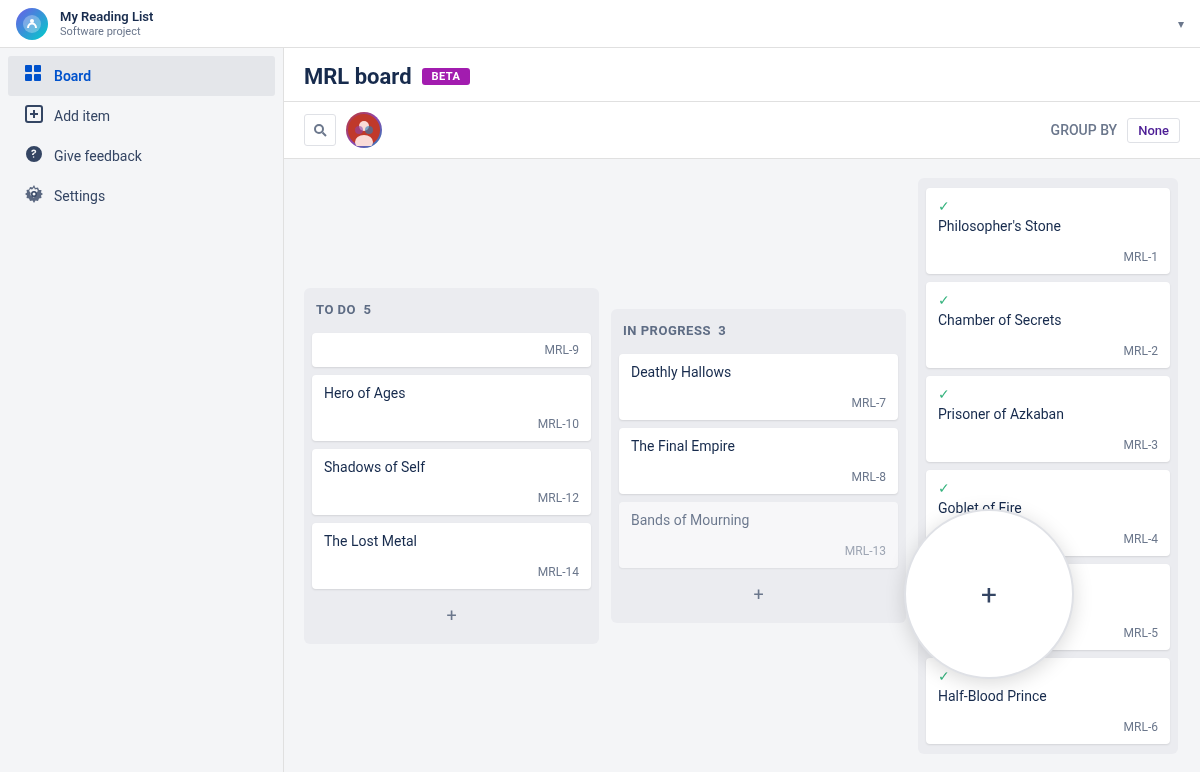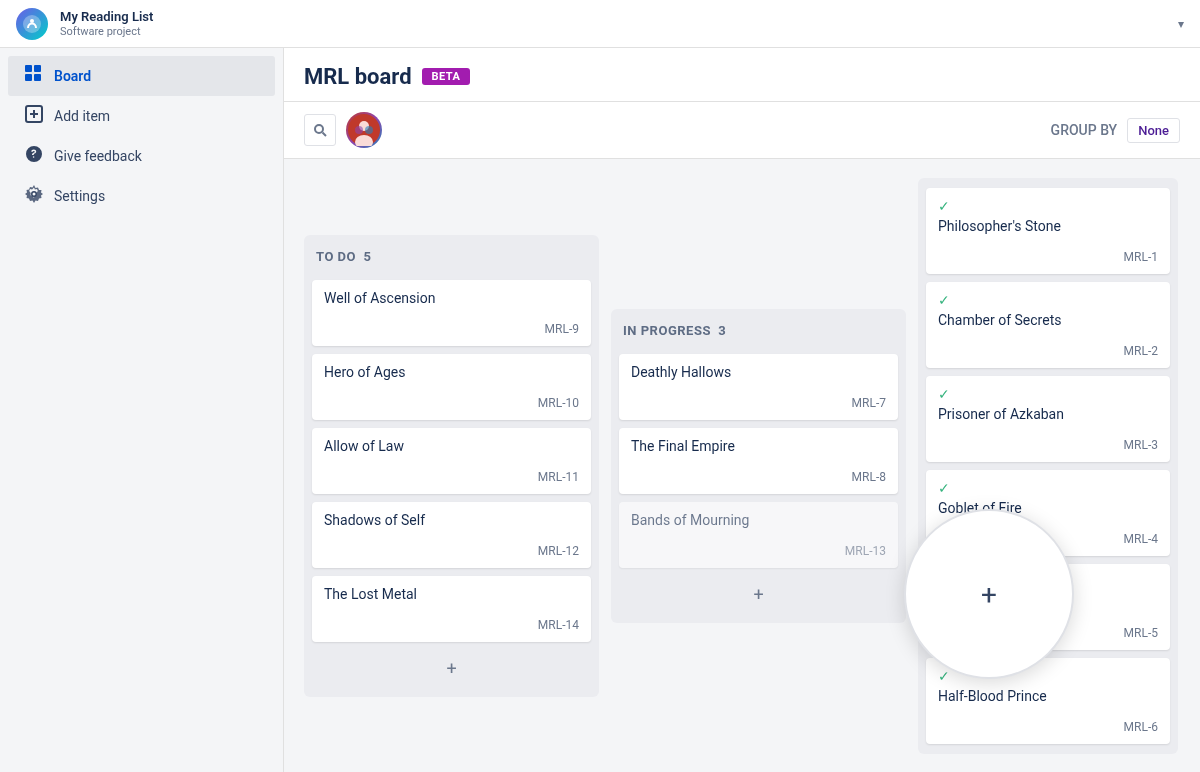--- a/index.html
+++ b/index.html
@@ -283,30 +283,25 @@
     </div>
 
     <div class="board-area" style="position:relative;">
 
       <div class="column">
         <div class="column-header">
           <span>TO DO</span>
           &nbsp;<span>5</span>
         </div>
         <div class="card">
-          <div class="card-title">Well of Ascension</div>
           <div class="card-id">MRL-9</div>
         </div>
         <div class="card">
           <div class="card-title">Hero of Ages</div>
           <div class="card-id">MRL-10</div>
-        </div>
-        <div class="card">
-          <div class="card-title">Allow of Law</div>
-          <div class="card-id">MRL-11</div>
         </div>
         <div class="card">
           <div class="card-title">Shadows of Self</div>
           <div class="card-id">MRL-12</div>
         </div>
         <div class="card">
           <div class="card-title">The Lost Metal</div>
           <div class="card-id">MRL-14</div>
         </div>
         <div class="add-item-btn">+</div>

